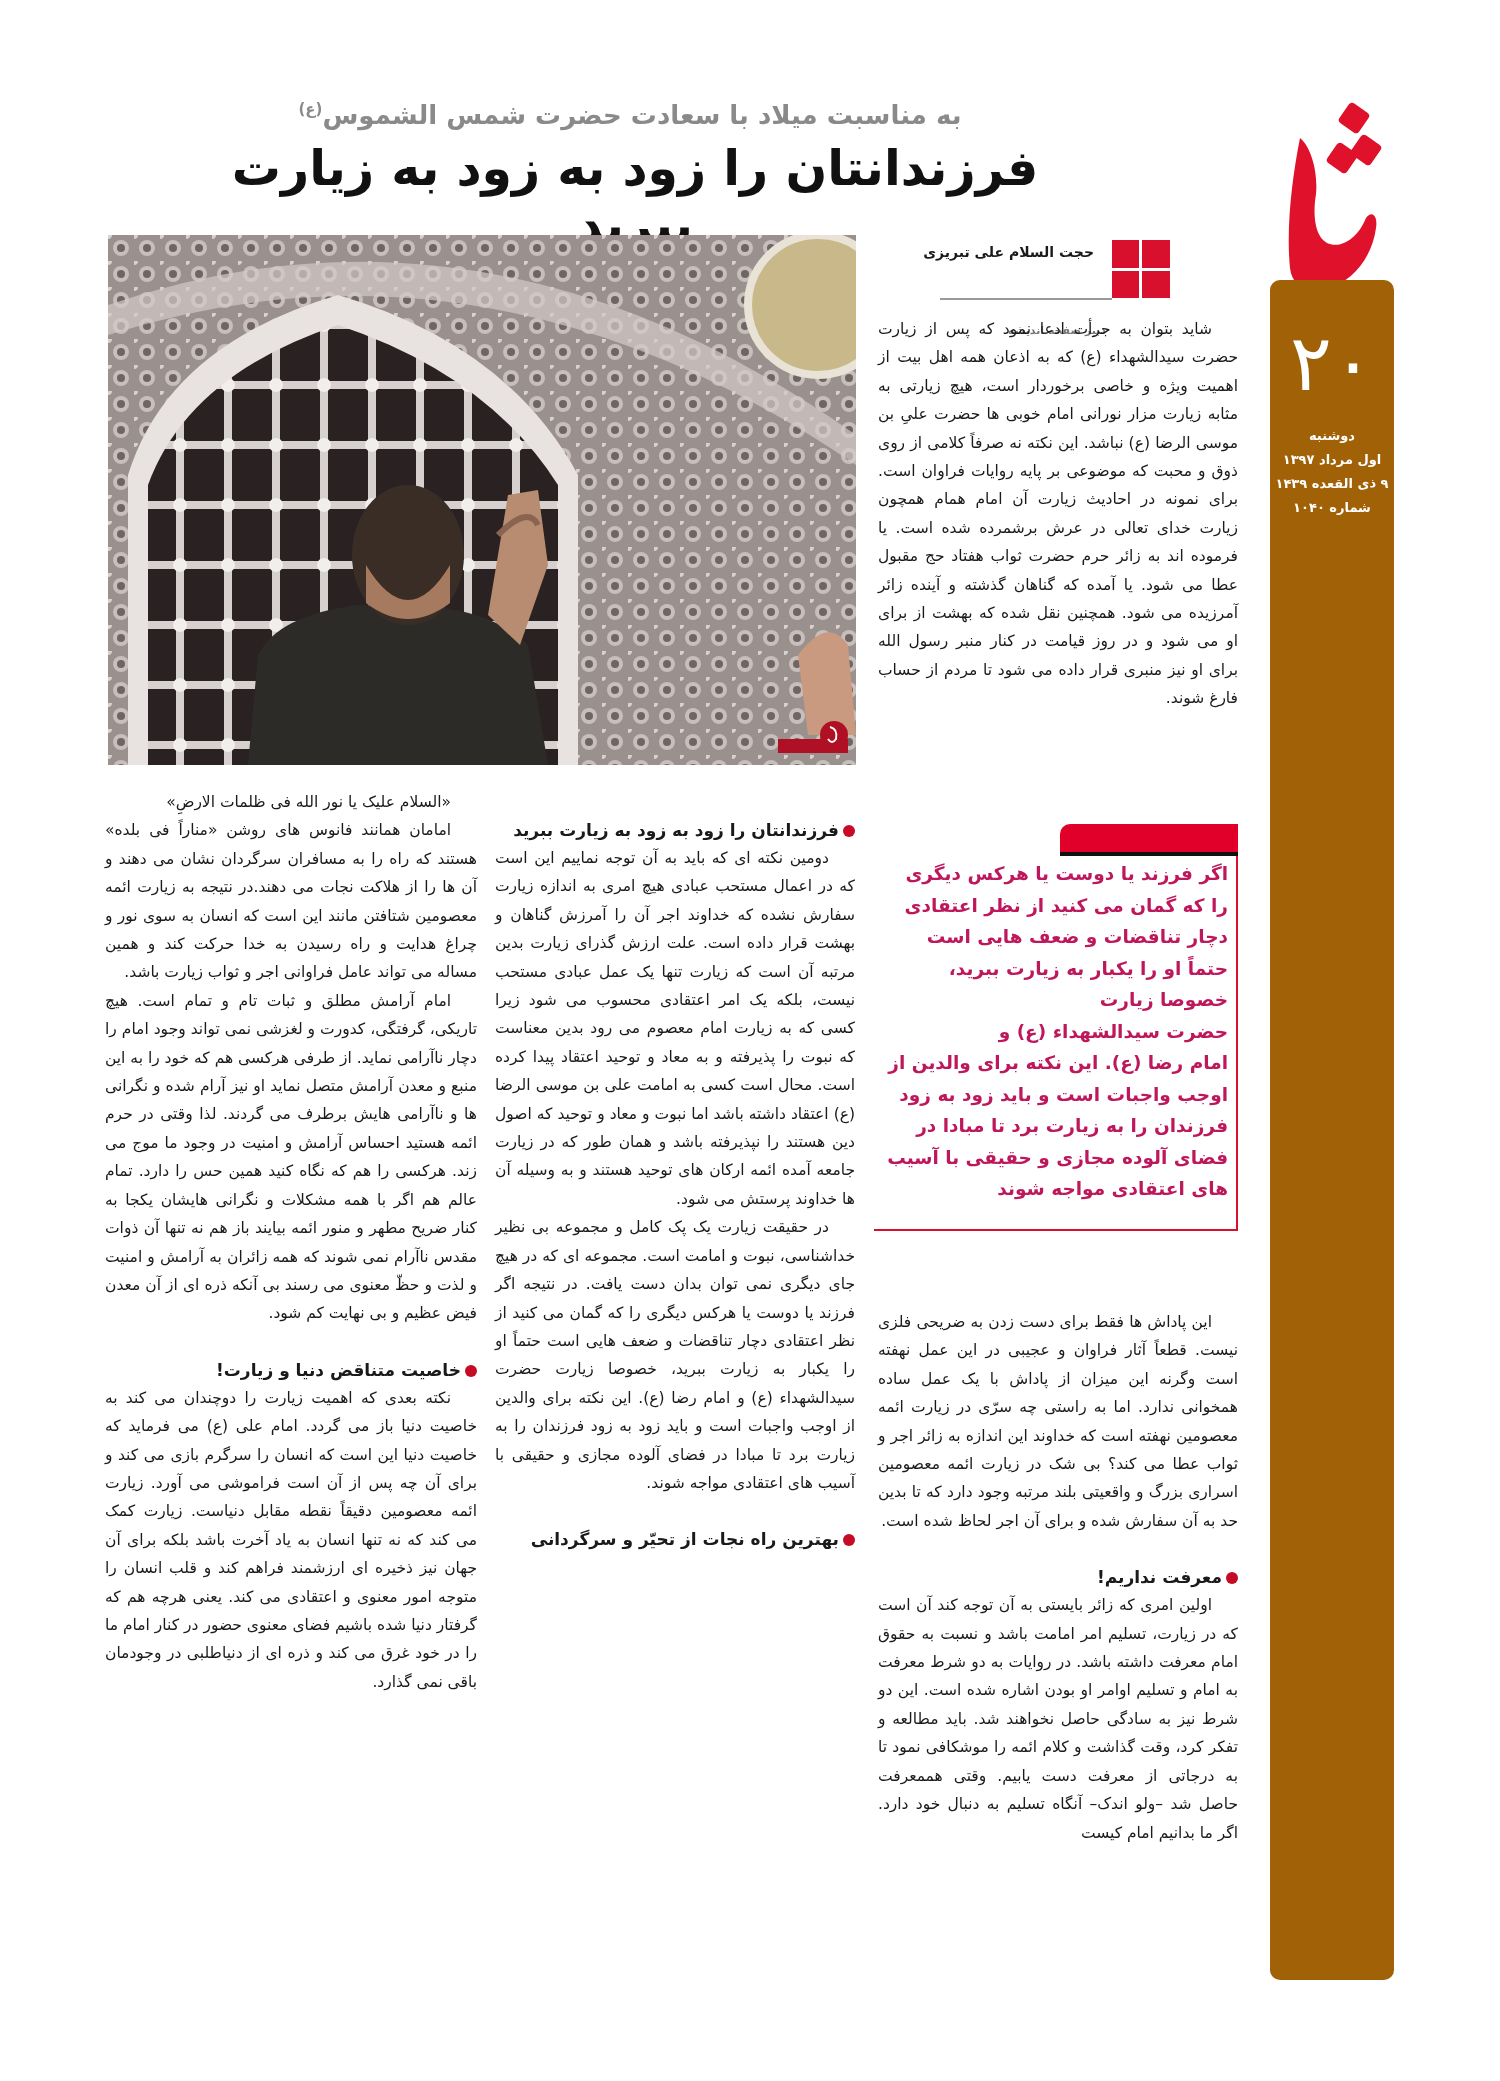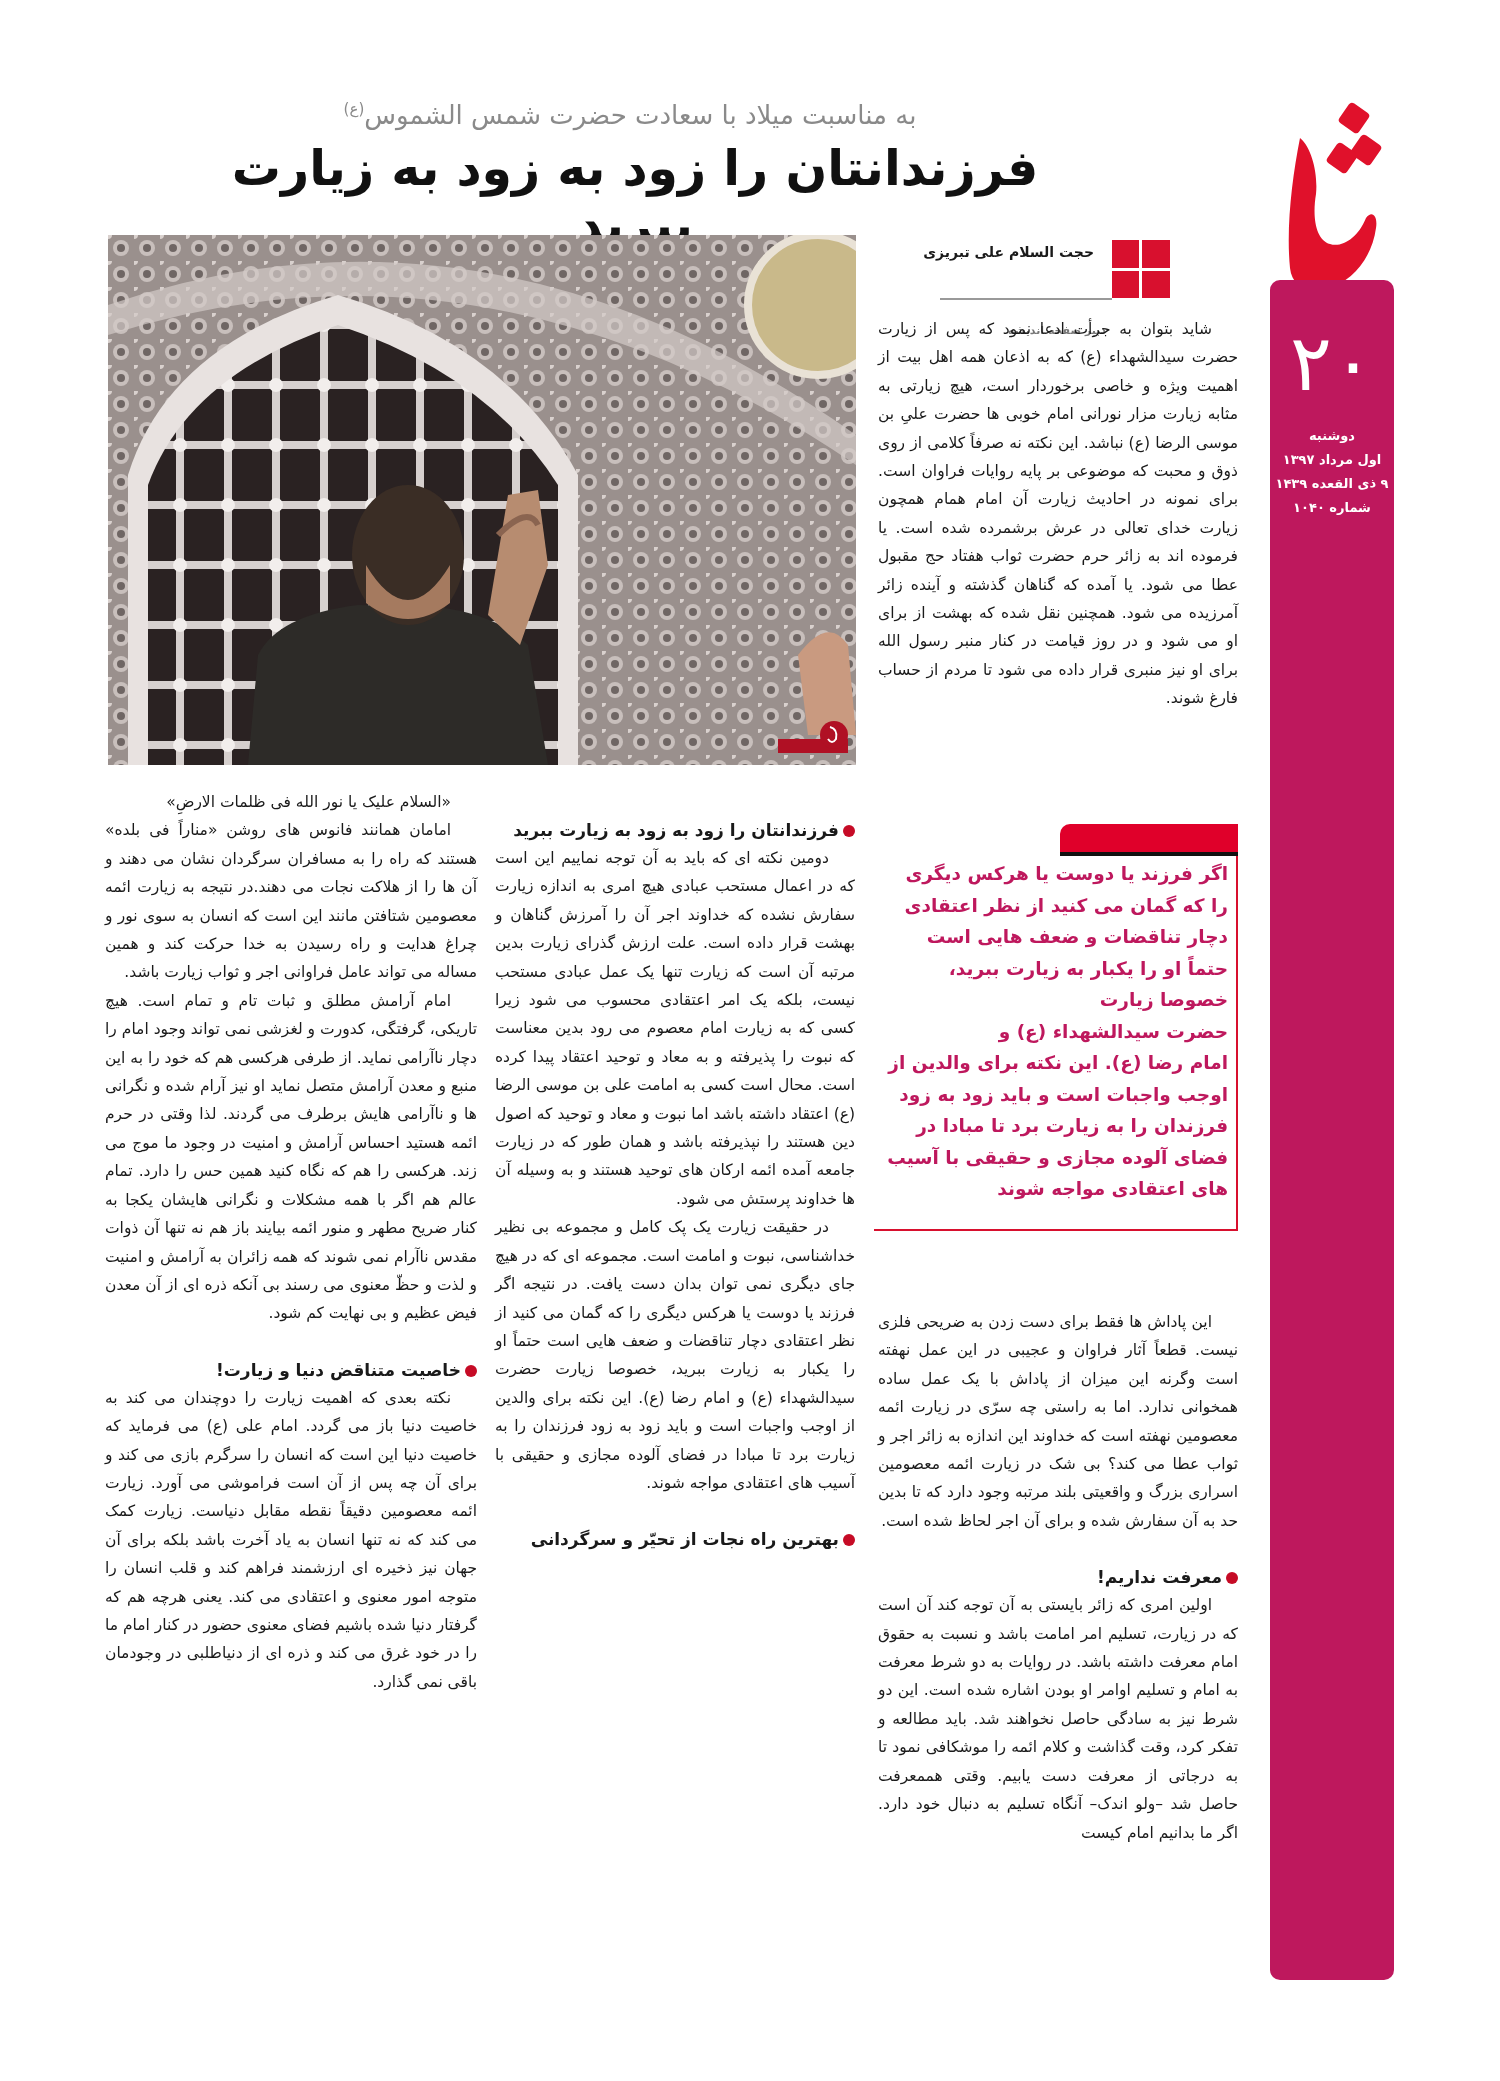--- a/index.html
+++ b/index.html
@@ -3,26 +3,26 @@
 <meta charset="utf-8">
 <style>
   html,body{margin:0;padding:0;background:#fff;}
   body{width:1500px;height:2081px;position:relative;overflow:hidden;font-family:"DejaVu Sans",sans-serif;color:#1a1a1a;}
   .abs{position:absolute;}
   .rtl{direction:rtl;text-align:justify;text-align-last:right;}
 
   
   #logo{left:1272px;top:98px;width:120px;height:200px;}
   
-  #sidebar{left:1270px;top:280px;width:124px;height:1700px;background:#be185d;border-radius:10px;}
+  #sidebar{left:1270px;top:280px;width:124px;height:1700px;background:#a16207;border-radius:10px;}
   #page-num{position:absolute;top:38px;left:0;width:100%;text-align:center;color:#fff;font-family:"DejaVu Sans",sans-serif;font-size:78px;line-height:90px;letter-spacing:6px;}
   .side-line{position:absolute;left:0;width:100%;text-align:center;color:#fff;font-size:13px;font-weight:bold;direction:rtl;}
 
   
-  #kicker{left:200px;top:100px;width:860px;text-align:center;direction:rtl;font-size:26px;font-weight:normal;color:#8a8a8a;}
+  #kicker{left:200px;top:100px;width:860px;text-align:center;direction:rtl;font-size:26px;font-weight:bold;color:#8a8a8a;}
   #kicker sup{font-size:15px;}
   #headline{left:180px;top:140px;width:910px;text-align:center;direction:rtl;font-size:49px;font-weight:bold;color:#111;letter-spacing:-0.5px;}
 
   
   #byline{left:940px;top:240px;width:230px;height:60px;}
   #byline-logo{position:absolute;right:0;top:0;width:58px;height:58px;background:#d8102e;}
   #byline-logo:before,#byline-logo:after{content:"";position:absolute;background:#fff;}
   #byline-logo:before{left:0;right:0;top:28px;height:3px;}
   #byline-logo:after{top:0;bottom:0;left:27px;width:3px;}
   #byline-name{position:absolute;right:76px;top:4px;font-size:14px;font-weight:bold;direction:rtl;white-space:nowrap;}

